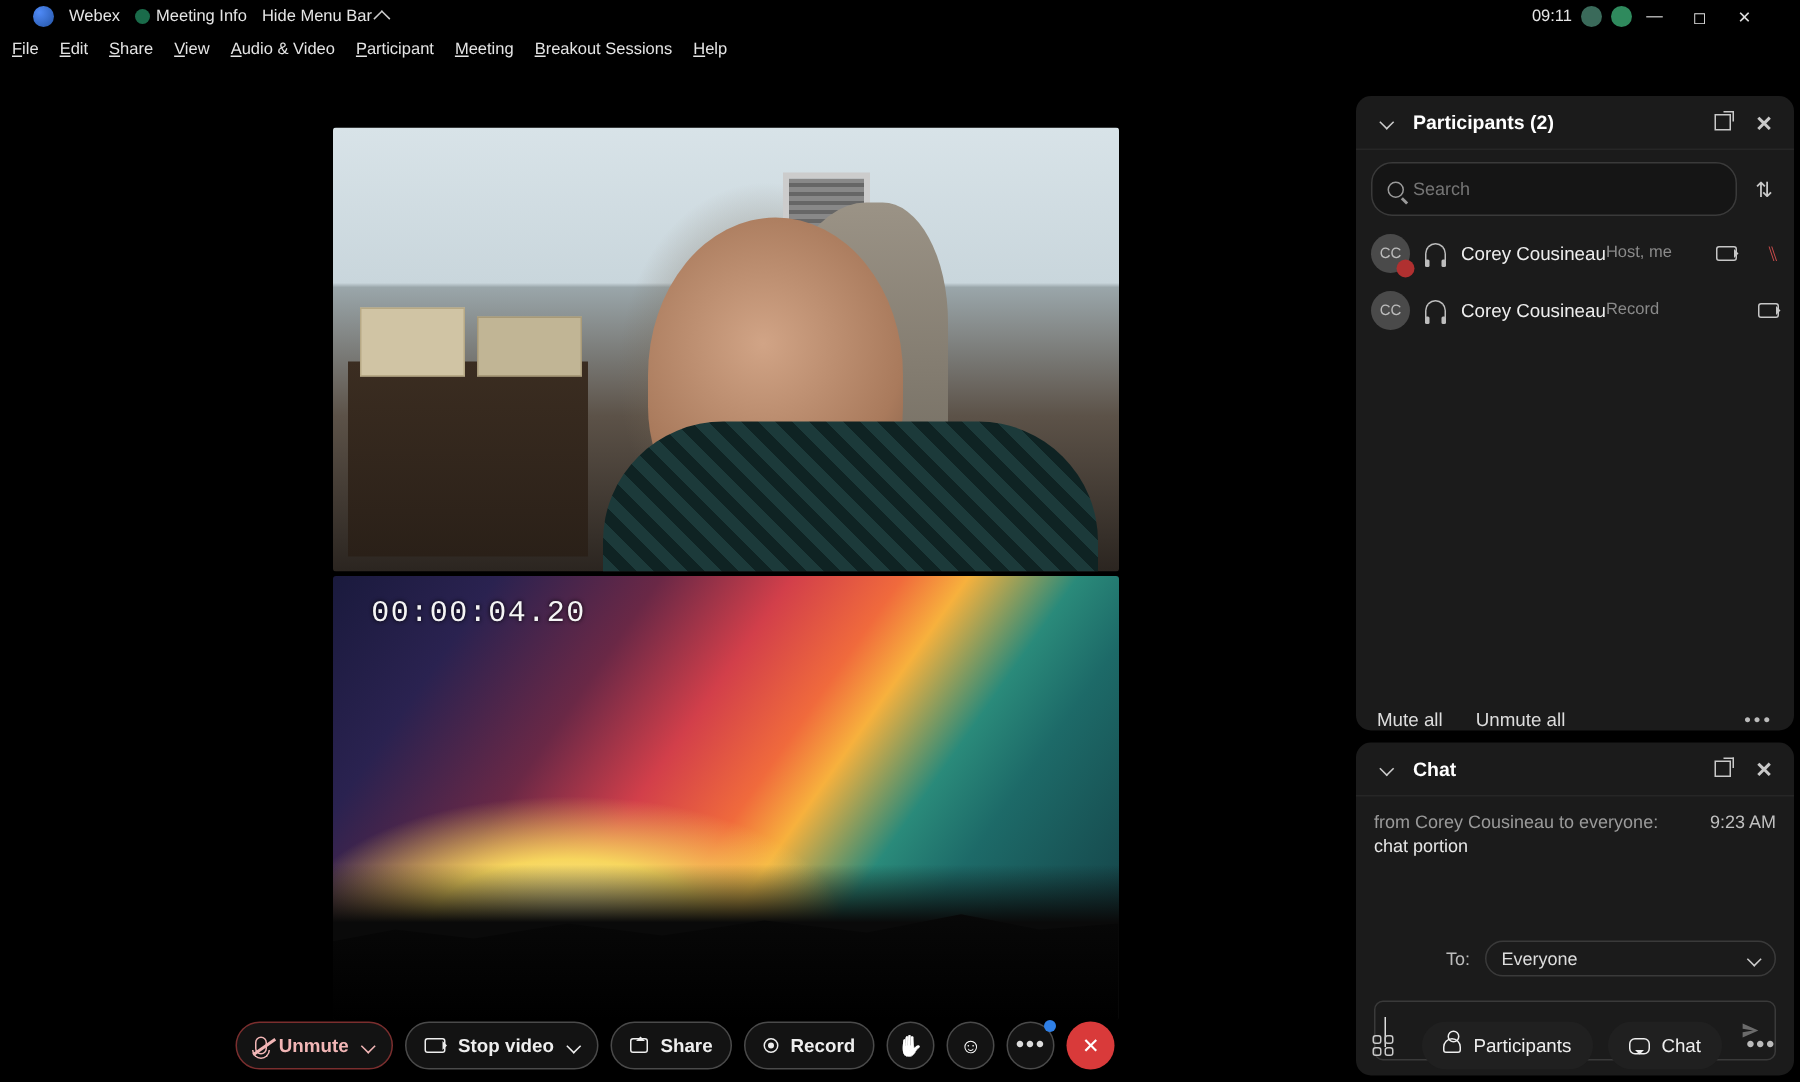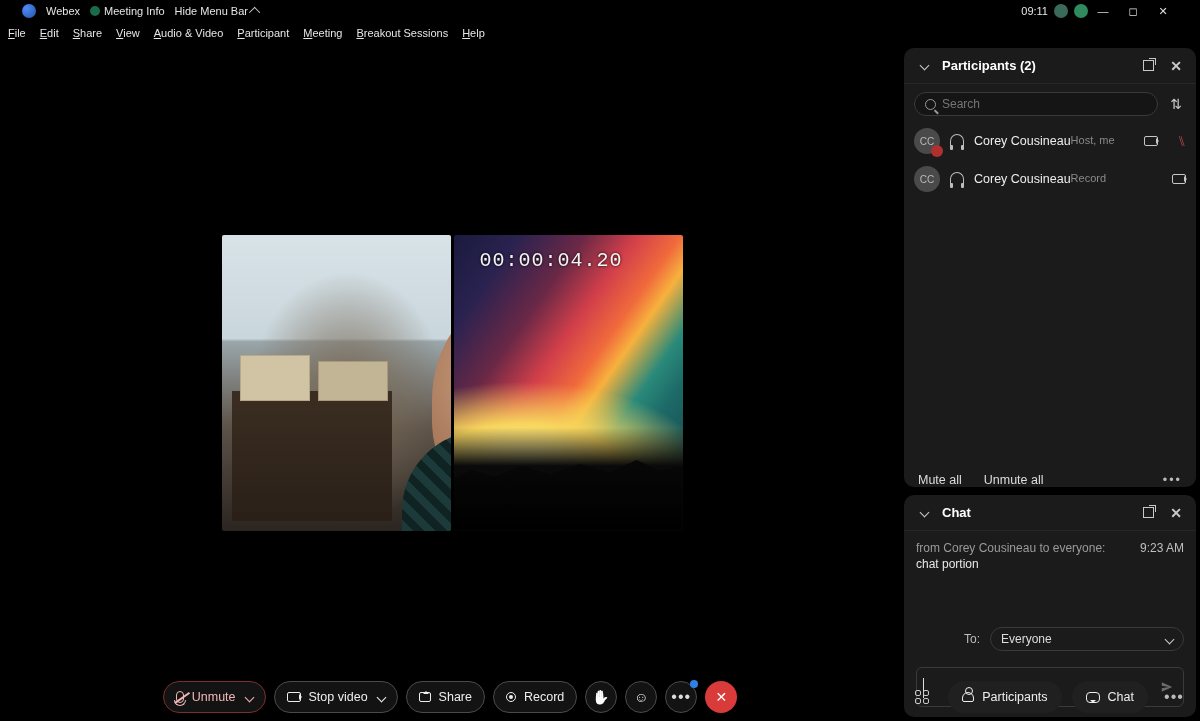--- a/index.html
+++ b/index.html
@@ -18,21 +18,21 @@
   .win-btn { width:30px; text-align:center; color:#ddd; font-size:11px; cursor:pointer; }
   .chevron-up { display:inline-block; width:8px; height:8px; border-left:1.5px solid #ccc; border-top:1.5px solid #ccc; transform: rotate(45deg) translateY(2px); margin-left:4px;}
 
   
   .menubar { height: 22px; display:flex; align-items:center; gap: 14px; padding: 0 8px; font-size: 11px; color:#e5e5e5; }
   .menubar span:first-letter { text-decoration: underline; }
 
   
   .content { flex:1; display:flex; min-height:0; }
   .stage { flex:1; display:flex; align-items:center; justify-content:center; }
-  .videos { width: 461px; display:flex; flex-direction:row; gap:3px; }
+  .videos { width: 461px; display:flex; flex-direction:column; gap:3px; }
   .vidtile { width:524px; height:296px; background:#222; border-radius:2px; position:relative; overflow:hidden; }
   
   .t1 { background:
         radial-gradient(ellipse 140px 180px at 55% 55%, #7a6b58 0%, rgba(0,0,0,0) 70%),
         linear-gradient(#d8e3e8 0%, #c9d6dc 35%, #9aa6aa 36%, #5c5248 65%, #2b2520 100%);
       }
   .t1 .shelf { position:absolute; left:10px; bottom:10px; width:160px; height:130px; background:linear-gradient(#3b2d21,#2a2018); }
   .t1 .box1 { position:absolute; left:18px; top:120px; width:70px; height:46px; background:#d0c4a4; border:1px solid #b7a985; }
   .t1 .box2 { position:absolute; left:96px; top:126px; width:70px; height:40px; background:#c1b595; border:1px solid #a89a78; }
   .t1 .vent { position:absolute; left:300px; top:30px; width:58px; height:46px; background:repeating-linear-gradient(#888 0 3px,#666 3px 6px); border:4px solid #ccc; }
@@ -56,21 +56,21 @@
   .panel-h .spacer { flex:1; }
   .icon-btn { width:20px; height:20px; display:flex; align-items:center; justify-content:center; color:#c9c9c9; cursor:pointer; }
   .chev-d { width:7px;height:7px;border-left:1.5px solid #ccc;border-bottom:1.5px solid #ccc; transform:rotate(-45deg); }
   .popout { width:11px;height:11px;border:1.5px solid #c9c9c9; position:relative; }
   .popout::after { content:""; position:absolute; right:-3px; top:-3px; width:6px; height:6px; border-top:1.5px solid #c9c9c9; border-right:1.5px solid #c9c9c9; }
   .x-ic { font-size:14px; line-height:1; }
 
   
   .pbody { flex:1; padding:8px 10px 0; display:flex; flex-direction:column; }
   .searchrow { display:flex; gap:8px; align-items:center; }
-  .searchbox { flex:1; height:24px; border:1px solid #3a3a3a; border-radius:14px; background:#151515; display:flex; align-items:center; padding:0 10px; gap:6px; }
+  .searchbox { flex:1; height:36px; border:1px solid #3a3a3a; border-radius:14px; background:#151515; display:flex; align-items:center; padding:0 10px; gap:6px; }
   .searchbox input { flex:1; background:transparent; border:none; outline:none; color:#ddd; font-size:12px; }
   .mag { width:11px;height:11px;border:1.5px solid #9a9a9a;border-radius:50%; position:relative; }
   .mag::after{content:"";position:absolute;right:-4px;bottom:-4px;width:5px;height:1.5px;background:#9a9a9a;transform:rotate(45deg);}
   .sort-ic { font-size:14px; color:#c9c9c9; }
   .plist { margin-top:6px; }
   .prow { display:flex; align-items:center; gap:10px; padding:6px 0; }
   .avatar { width:26px;height:26px;border-radius:50%;background:#4a4a4a;display:flex;align-items:center;justify-content:center;font-size:10px;color:#bbb; position:relative;}
   .avatar .muteb { position:absolute; right:-3px; bottom:-3px; width:12px;height:12px;border-radius:50%;background:#b03030;display:flex;align-items:center;justify-content:center;}
   .hp-ic { width:14px;height:14px;border:1.5px solid #bdbdbd;border-radius:7px 7px 3px 3px;border-bottom:none;position:relative;}
   .hp-ic::before,.hp-ic::after{content:"";position:absolute;bottom:-2px;width:3px;height:5px;background:#bdbdbd;border-radius:1px;}
@@ -99,21 +99,21 @@
   .send { width:32px; display:flex; align-items:center; justify-content:center; color:#6b6b6b; }
   .send svg{width:14px;height:14px;}
 
   
   .caret { display:inline-block; width:1px; height:20px; background:#ddd; margin:10px 0 0 6px; animation:bl 1s steps(1) infinite; }
   @keyframes bl {50%{opacity:0}}
 
   
   .toolbar { position:fixed; left:0; right:300px; bottom:8px; display:flex; justify-content:center; gap:8px; pointer-events:none; }
   .toolbar > * { pointer-events:auto; }
-  .tbtn { height:32px; border:1px solid #4a4a4a; border-radius:18px; background:#131313; display:flex; align-items:center; padding:0 12px; gap:8px; font-size:12.5px; color:#eee; cursor:pointer; }
+  .tbtn { height:32px; border:1px solid #4a4a4a; border-radius:18px; background:#131313; display:flex; align-items:center; padding:0 12px; gap:8px; font-size:12.5px; color:#eee; cursor:pointer;font-weight:bold; }
   .tbtn.red-outline { border-color:#7a2e2e; color:#f2b6b6; }
   .tbtn .chv { width:7px;height:7px;border-left:1.5px solid currentColor;border-bottom:1.5px solid currentColor;transform:rotate(-45deg);margin-left:2px; }
   .roundbtn { width:32px;height:32px;border-radius:50%;border:1px solid #4a4a4a;background:#131313;display:flex;align-items:center;justify-content:center;cursor:pointer;color:#ddd; }
   .roundbtn.more { position:relative; }
   .bluedot { position:absolute; top:-2px; right:-2px; width:8px;height:8px;border-radius:50%;background:#2f7fe6; }
   .endbtn { width:32px;height:32px;border-radius:50%;background:#d93a3a;display:flex;align-items:center;justify-content:center;cursor:pointer; }
   .mic-ic { width:8px;height:12px;border:1.5px solid currentColor;border-radius:4px;position:relative;}
   .mic-ic::after{content:"";position:absolute;left:-3px;right:-3px;bottom:-4px;height:5px;border:1.5px solid currentColor;border-top:none;border-radius:0 0 8px 8px;}
   .mic-slash::before{content:"";position:absolute;left:-4px;top:5px;width:18px;height:1.5px;background:currentColor;transform:rotate(-35deg);}
   .cam2 { width:14px;height:10px;border:1.5px solid currentColor;border-radius:2px;position:relative;}
@@ -188,21 +188,21 @@
       </div>
       <div class="vidtile t2">
         <div class="horizon"></div>
         <div class="tc">00:00:04.20</div>
       </div>
     </div>
   </div>
 
   <div class="rightcol">
 
-    <div class="panel" style="flex:1; margin-top:4px">
+    <div class="panel" style="flex:1; margin-top:20px">
       <div class="panel-h">
         <span class="icon-btn">
             <span class="chev-d"></span>
           </span>
         <span>Participants (2)</span>
         <span class="spacer"></span>
         <span class="icon-btn">
             <span class="popout"></span>
           </span>
         <span class="icon-btn x-ic">✕</span>

